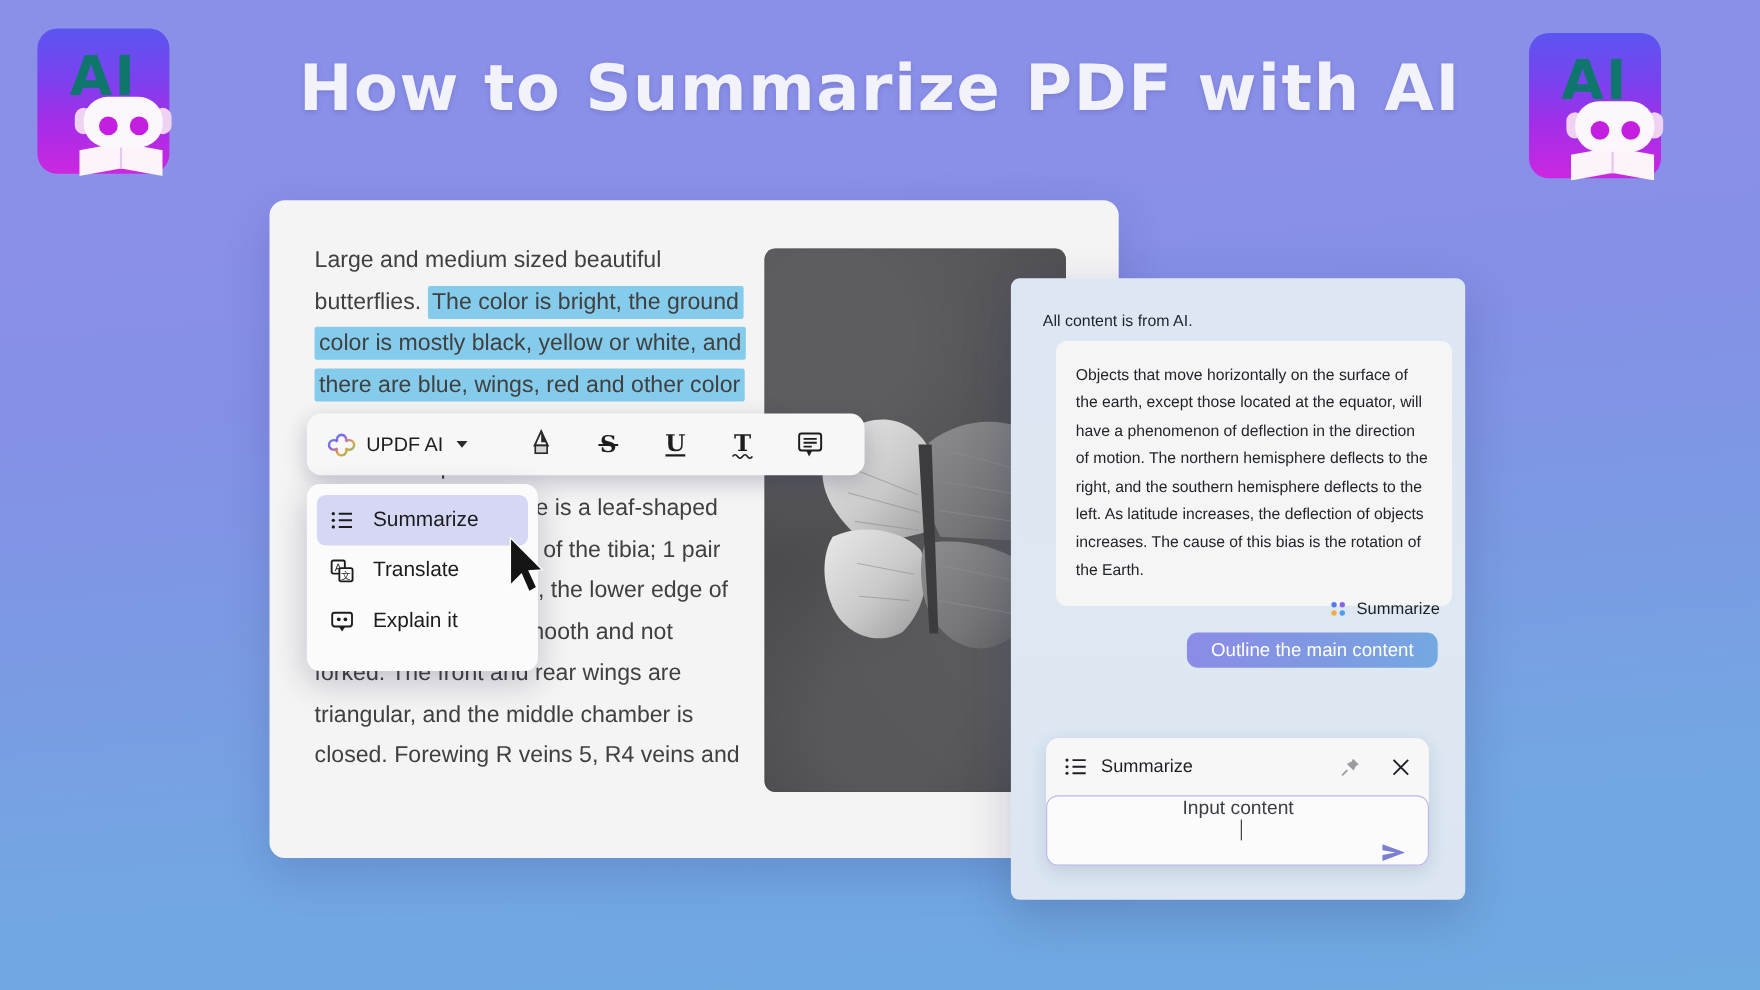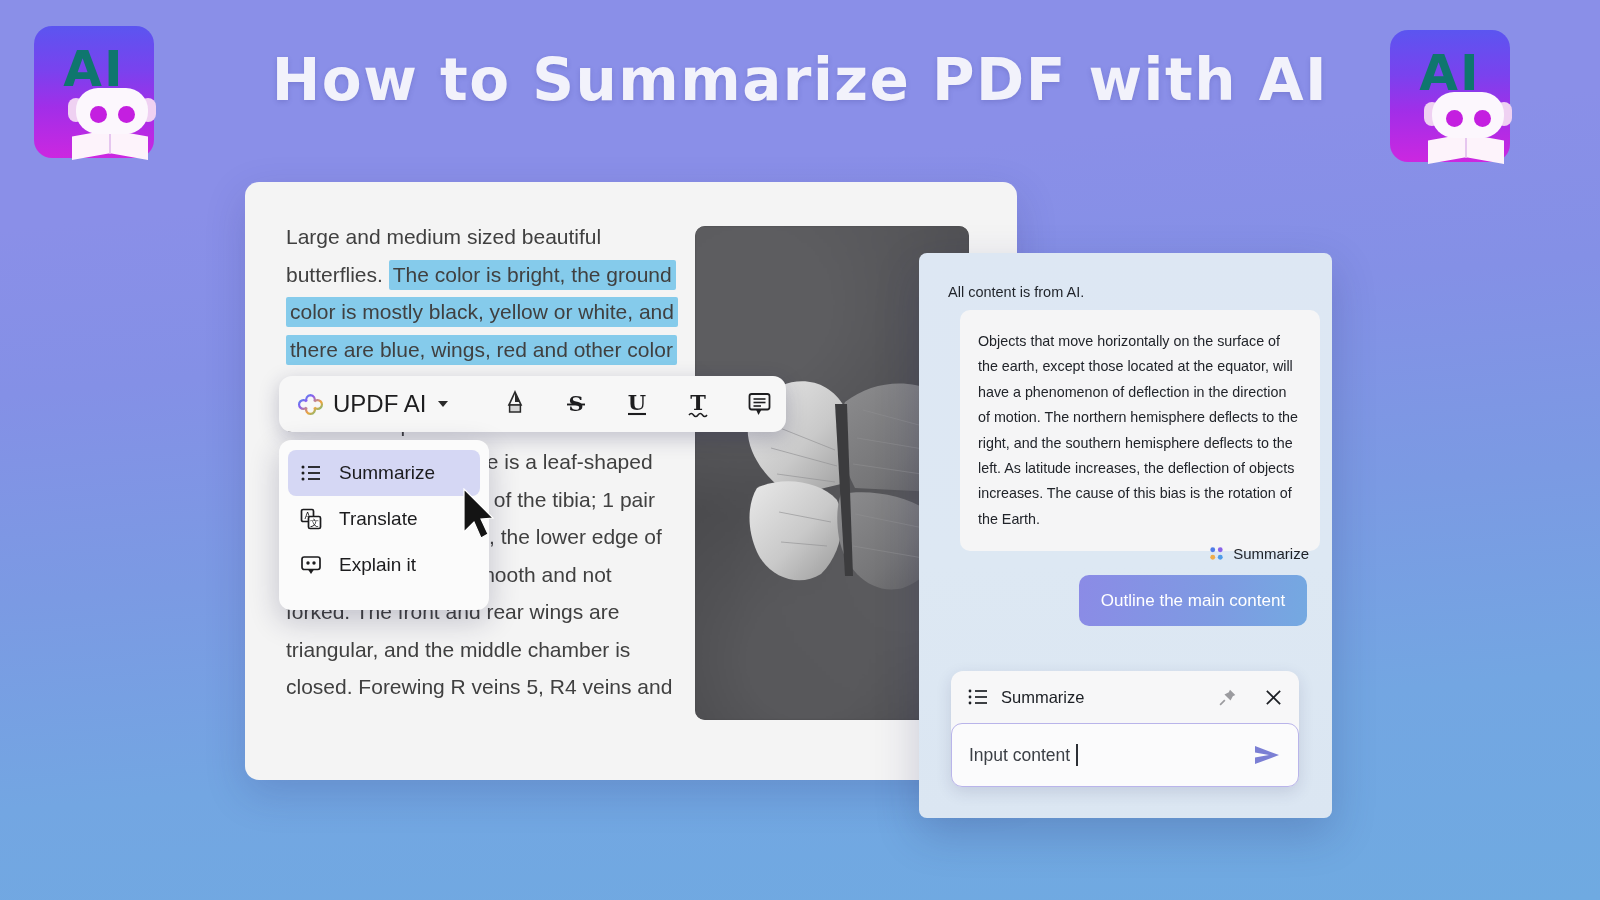--- a/index.html
+++ b/index.html
@@ -106,21 +106,21 @@
   .annot-toolbar {
     position: absolute; left: 279px; top: 376px;
     width: 507px; height: 56px;
     background: #f7f7f7;
     border-radius: 13px;
     box-shadow: 0 6px 20px rgba(35,35,80,.25);
     display: flex; align-items: center;
   }
   .updf-ai-btn { display: flex; align-items: center; gap: 9px; padding-left: 18px; cursor: pointer; }
   .clover { width: 27px; height: 27px; display: block; }
-  .updf-label { font-size: 24px; color: #1d1d1f; }
+  .updf-label { font-size: 18px; color: #1d1d1f; }
   .caret { width:0;height:0;border-left:5px solid transparent;border-right:5px solid transparent;border-top:6px solid #2a2a2a; margin-left:3px; }
   .tool-icons { display: flex; align-items: center; gap: 31px; margin-left: 52px; }
   .tool-icons > div { cursor: pointer; display:flex; align-items:center; justify-content:center; width:30px; height:34px; }
 
   
   .ai-menu {
     position: absolute; left: 279px; top: 440px;
     width: 210px; height: 170px;
     background: #fbfbfb;
     border-radius: 12px;
@@ -159,21 +159,21 @@
     font-size: 14.3px; line-height: 25.4px; color: #21242a; margin-left: 13px;
   }
   .summarize-tag {
     position: absolute; right: 23px; top: 292px;
     display: flex; align-items: center; gap: 9px;
     font-size: 15px; color: #1d2026;
   }
   .dots4 { width: 15px; height: 15px; display:block; }
   .user-bubble {
     position: absolute; left: 160px; top: 322px;
-    width: 228px; height: 51px;
+    width: 228px; height: 32px;
     border-radius: 10px;
     background: linear-gradient(100deg, #8b8be6 0%, #7e9ae2 58%, #74a9e1 100%);
     color: #ffffff; font-size: 17px;
     display: flex; align-items: center; justify-content: center;
   }
   .input-card {
     position: absolute; left: 32px; top: 418px;
     width: 348px; height: 116px;
     background: #f7f7f8;
     border-radius: 12px;
@@ -185,21 +185,21 @@
   }
   .input-head .ih-label { font-size: 16.5px; color: #1c1f24; margin-left: 12px; }
   .ih-spacer { flex: 1; }
   .pin-ic, .close-ic { width: 19px; height: 19px; cursor: pointer; display:block; }
   .close-ic { margin-left: 27px; }
   .input-row {
     position: absolute; left: 0; top: 52px; width: 348px; height: 64px;
     background: #fbfbfc;
     border: 1.6px solid #b9b4ea;
     border-radius: 11px;
-    display: flex; align-items: center; padding: 0 16px 0 17px;
+    display: flex; align-items: center; padding: 0 16px 0 17px; flex-direction: column;
   }
   .input-placeholder { font-size: 17.5px; color: #3b3f45; }
   .caret-bar {
     width: 1.6px; height: 22px; background: #2d3036; margin-left: 6px;
   }
   .send-ic { width: 30px; height: 26px; margin-left: auto; cursor: pointer; display:block; }
 </style>
 </head>
 <body>
 

